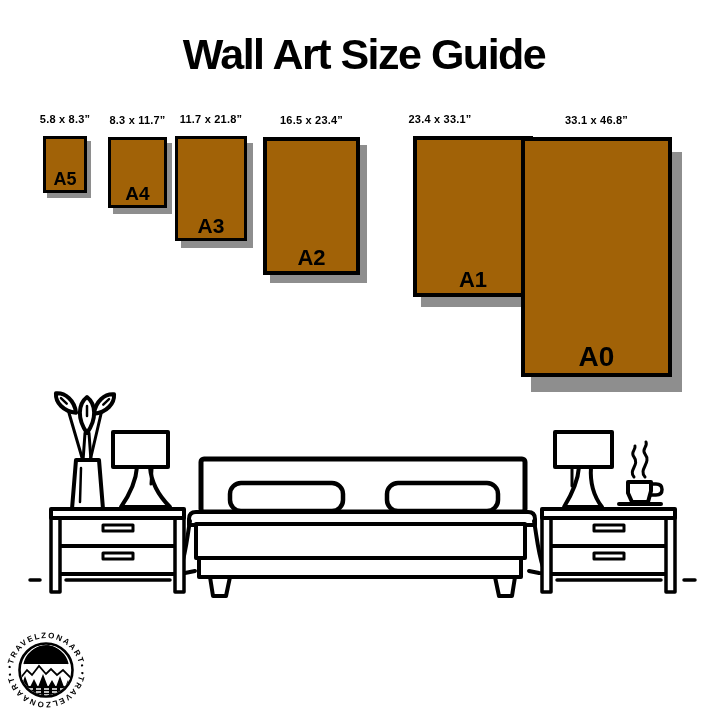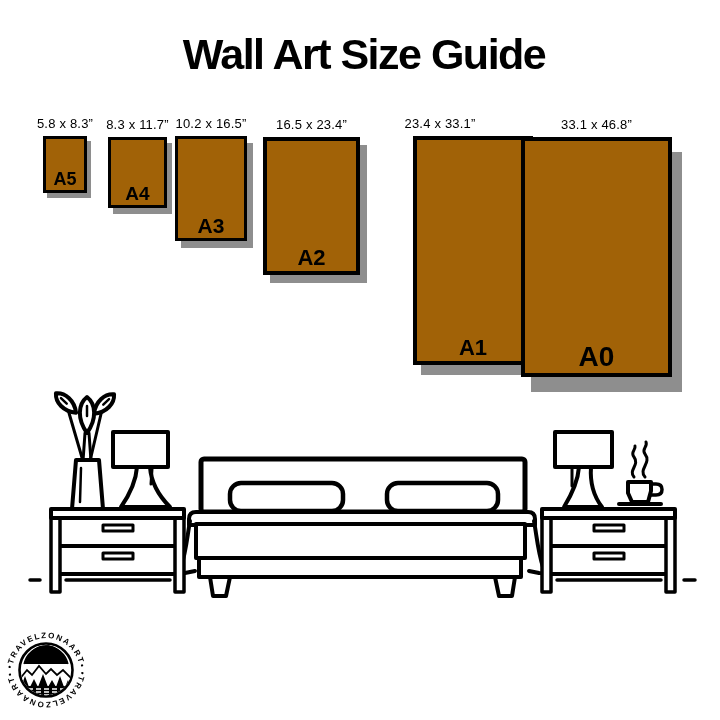--- a/index.html
+++ b/index.html
@@ -7,35 +7,35 @@
   .poster{
     position:relative; width:720px; height:720px; background:#fff; overflow:hidden;
     font-family:"Liberation Sans", sans-serif; color:var(--ink);
   }
   .title{
     position:absolute; top:26px; left:0; width:720px; margin:4px;
     text-align:center; font-size:43px; font-weight:700; letter-spacing:-1.5px;
   }
   .frame-wrap{ position:absolute; }
   .size-label{
-    position:absolute; bottom:100%; margin-bottom:5px; left:50%;
+    position:absolute; bottom:100%; margin-bottom:11px; left:50%;
     transform:translateX(-50%); white-space:nowrap;
-    font-size:13px; font-weight:400; letter-spacing:0.2px;
+    font-size:11px; font-weight:700; letter-spacing:0.2px;
   }
   .frame{
     box-sizing:border-box; width:100%; height:100%;
     background:#a16207; border:3px solid var(--ink);
     display:flex; align-items:flex-end; justify-content:center;
     font-weight:700;
   }
   .fw-a5{left:43px;  top:136px; width:44px;  height:57px;}
   .fw-a4{left:108px; top:137px; width:59px;  height:71px;}
   .fw-a3{left:175px; top:136px; width:72px;  height:105px;}
   .fw-a2{left:263px; top:137px; width:97px;  height:138px;}
-  .fw-a1{left:380px; top:136px; width:120px; height:229px;}
+  .fw-a1{left:380px; top:136px; width:120px; height:161px;}
   .fw-a0{left:521px; top:137px; width:151px; height:240px;}
   .f-a5{box-shadow:4px 5px 0 var(--sh);  font-size:18px;}
   .f-a4{box-shadow:5px 6px 0 var(--sh);  font-size:19px;}
   .f-a3{box-shadow:6px 7px 0 var(--sh);  font-size:21px;}
   .f-a2{border-width:4px; box-shadow:7px 8px 0 var(--sh);   font-size:22px;}
   .f-a1{border-width:4px; box-shadow:8px 10px 0 var(--sh);  font-size:22px;margin-left:33px;}
   .f-a0{border-width:4px; box-shadow:10px 15px 0 var(--sh); font-size:28px;}
   .scene{ position:absolute; left:0; top:385px; width:720px; height:215px; }
   .logo{ position:absolute; left:2px; top:626px; width:88px; height:88px; }
   .website{
@@ -57,21 +57,21 @@
         <span>A5</span>
       </div>
     </div>
     <div class="frame-wrap fw-a4">
       <div class="size-label">8.3 x 11.7”</div>
       <div class="frame f-a4">
         <span>A4</span>
       </div>
     </div>
     <div class="frame-wrap fw-a3">
-      <div class="size-label">10.2 x 16.5”</div>
+      <div class="size-label">11.7 x 21.8”</div>
       <div class="frame f-a3">
         <span>A3</span>
       </div>
     </div>
     <div class="frame-wrap fw-a2">
       <div class="size-label">16.5 x 23.4”</div>
       <div class="frame f-a2">
         <span>A2</span>
       </div>
     </div>

